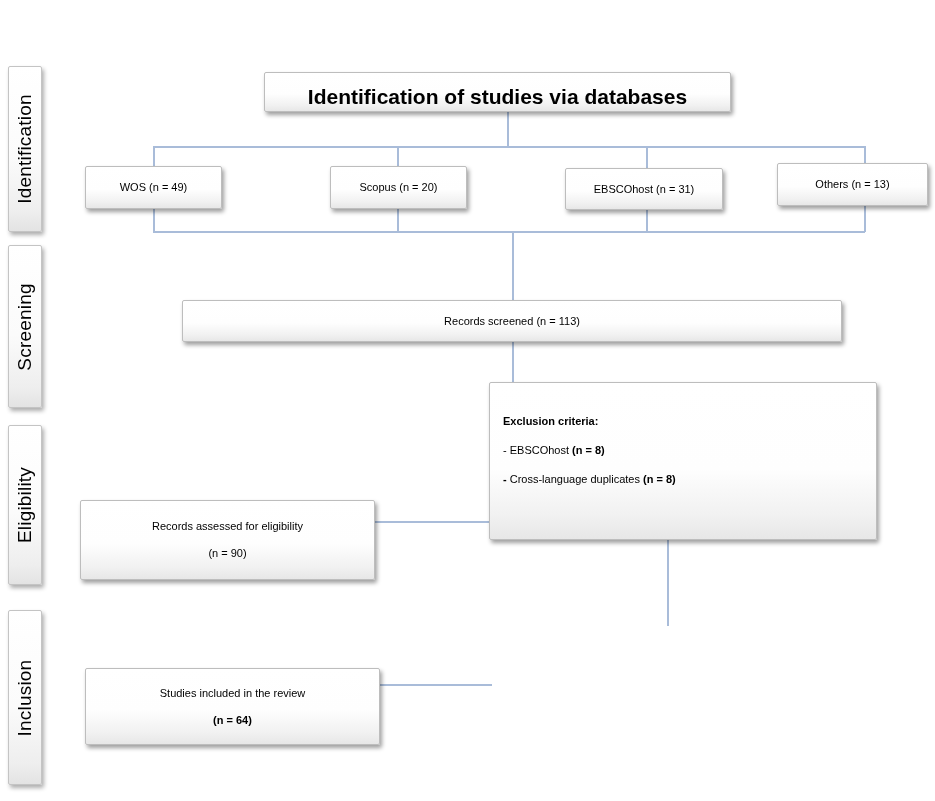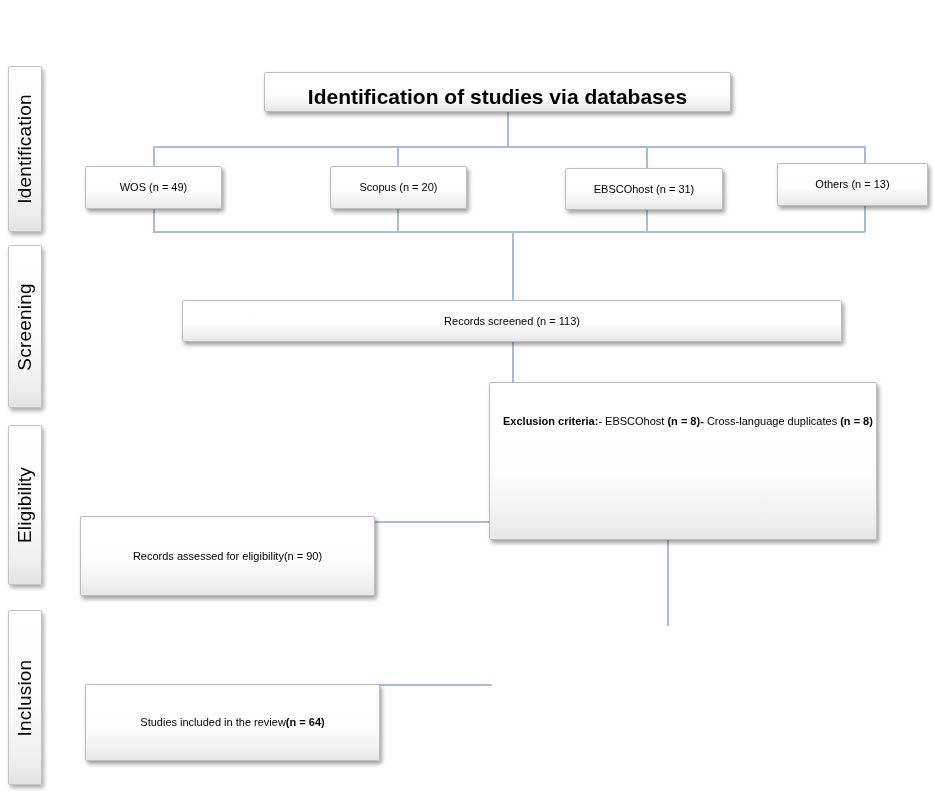--- a/index.html
+++ b/index.html
@@ -22,21 +22,21 @@
     border-radius: 2px;
     box-shadow: 2px 3px 4px rgba(0,0,0,0.38);
     display: flex;
     align-items: center;
     justify-content: center;
     font-size: 11px;
     line-height: 1.35;
     white-space: nowrap;
   }
   .box.bold { font-weight: bold; }
-  .box.col { flex-direction: row; margin-top: 16px; }
+  .box.col { flex-direction: column; }
   .box.left { justify-content: flex-start; }
   
   .stage {
     position: absolute;
     z-index: 2;
     box-sizing: border-box;
     left: 8px;
     width: 34px;
     background: linear-gradient(180deg, #ffffff 0%, #fbfbfb 55%, #eeeeee 88%, #e3e3e3 100%);
     border: 1px solid #c4c4c4;
@@ -57,21 +57,21 @@
   .line {
     position: absolute;
     z-index: 1;
     background: #a9bcd9;
   }
   .hline { height: 1.5px; }
   .vline { width: 1.5px; }
   
   .excl-content {
     display: flex;
-    flex-direction: row;
+    flex-direction: column;
     width: 100%;
     padding: 24px 6px 0 13px;
     box-sizing: border-box;
     line-height: 29px;
     white-space: nowrap;
     justify-content: space-between;
   }
   .two-line { line-height: 27px; text-align: center; }
 </style>
 </head>

